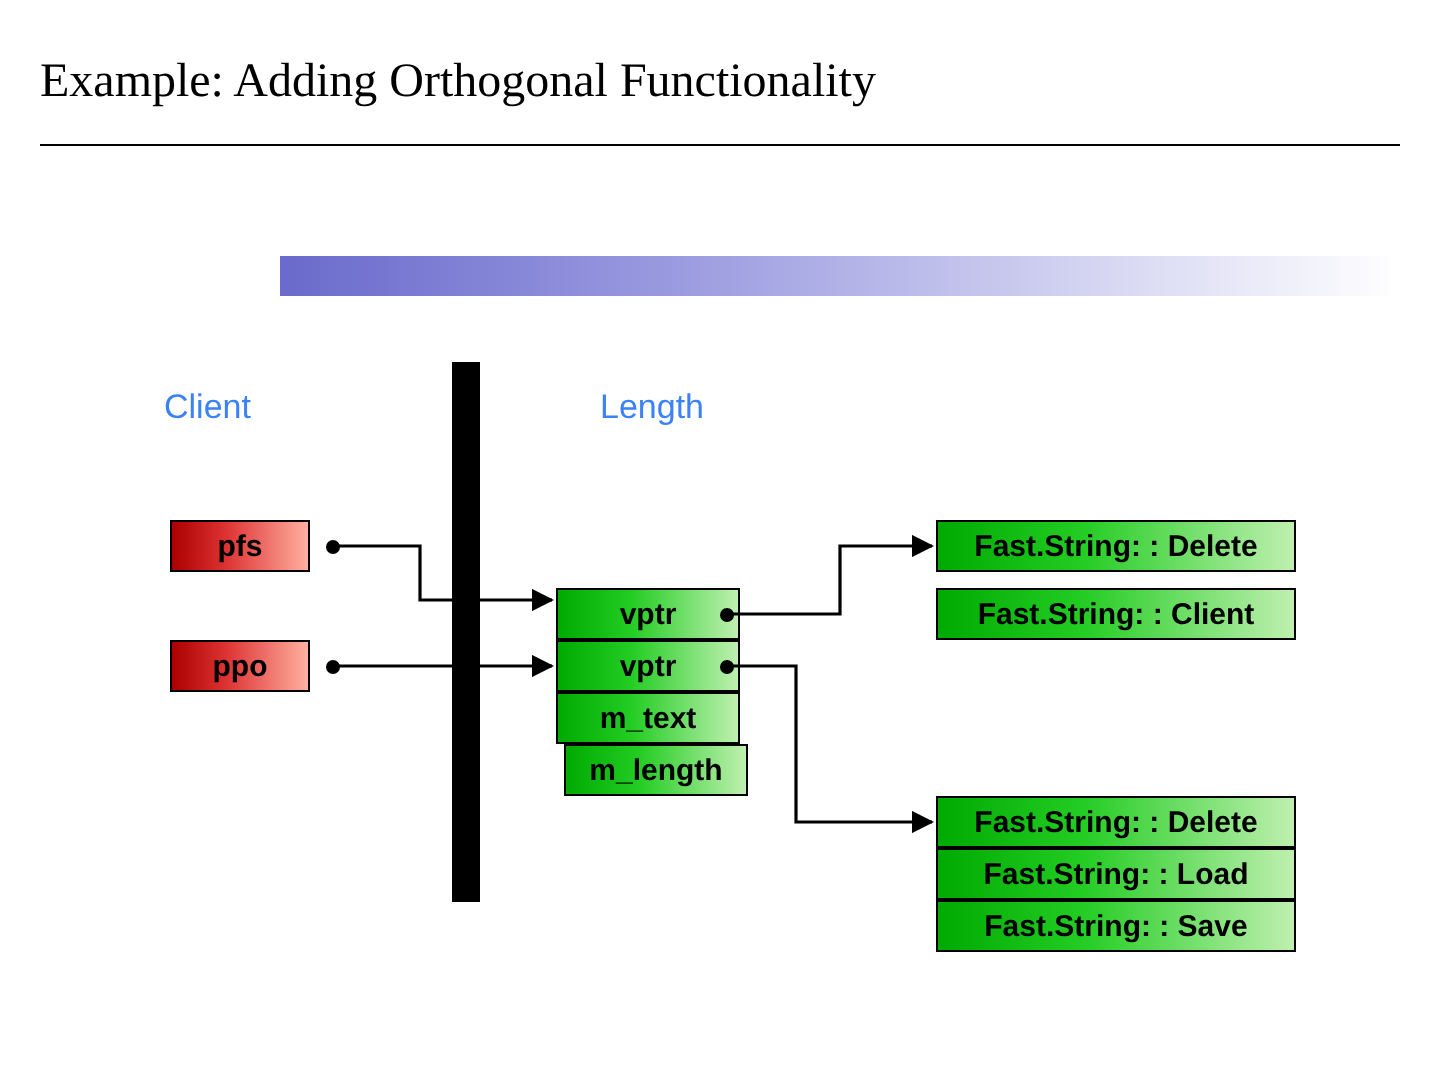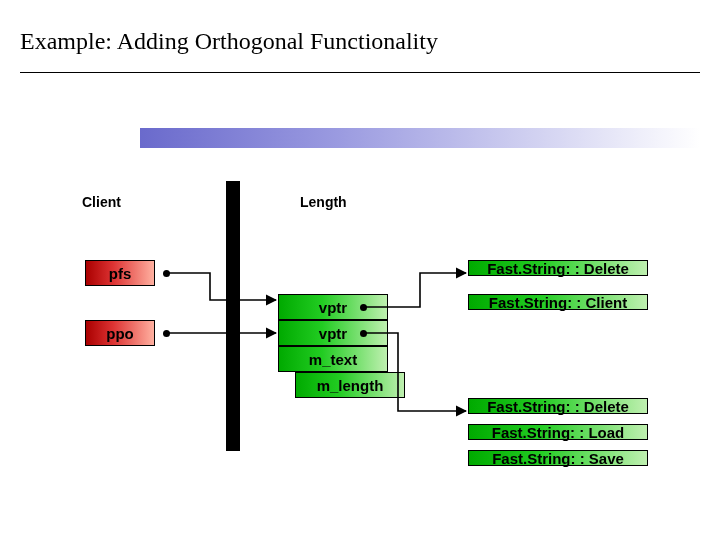--- a/index.html
+++ b/index.html
@@ -13,28 +13,28 @@
   
   .title-grad{position:absolute;left:0;top:32px;width:720px;height:34px;
     background:linear-gradient(to right,rgba(0,200,230,0.35),rgba(0,200,230,0) 70%);z-index:-1}
   .band-grad{position:absolute;left:140px;top:128px;width:560px;height:20px;
     background:linear-gradient(to right,#6a6acc 0%,#9a9ae0 35%,rgba(154,154,224,0) 100%)}
 
   
   .vbar{position:absolute;left:226px;top:181px;width:14px;height:270px;background:#000}
 
   
-  .h{position:absolute;font-family:Verdana,Geneva,sans-serif;font-weight:bold;font-size:14px;color:#000000}
+  .h{position:absolute;font-family:Verdana,Geneva,sans-serif;font-weight:normal;font-size:17px;color:#3b82f6}
 
   
   .box{position:absolute;font-family:Verdana,Geneva,sans-serif;font-weight:bold;font-size:15px;
     text-align:right;display:flex;align-items:center;justify-content:center;border:1px solid #000}
   .redbox{width:70px;height:26px;background:linear-gradient(to right,#a00 0%,#d33 40%,#ffb0a0 100%);color:#000}
-  .cell{width:110px;height:26px;background:linear-gradient(to right,#0a0 0%,#2c2 40%,#bff0b0 100%);color:#000}
-  .meth{width:180px;height:16px;background:linear-gradient(to right,#0a0 0%,#2c2 40%,#bff0b0 100%);color:#000}
+  .cell{width:92px;height:26px;background:linear-gradient(to right,#0a0 0%,#2c2 40%,#bff0b0 100%);color:#000}
+  .meth{width:180px;height:26px;background:linear-gradient(to right,#0a0 0%,#2c2 40%,#bff0b0 100%);color:#000}
 
   
   .dot{position:absolute;width:7px;height:7px;border-radius:50%;background:#000}
 
   
   .wires{position:absolute;left:0;top:0;width:720px;height:540px;pointer-events:none}
 </style>
 </head>
 <body>
 <div class="slide">
@@ -65,21 +65,21 @@
   <div class="dot" style="left:360px;top:304px"></div>
 
   <div class="box cell" style="left:278px;top:320px">
     <span>vptr</span>
   </div>
   <div class="dot" style="left:360px;top:330px"></div>
 
   <div class="box cell" style="left:278px;top:346px">
     <span>m_text</span>
   </div>
-  <div class="box cell" style="left:295px;top:372px">
+  <div class="box cell" style="left:282px;top:372px">
     <span>m_length</span>
   </div>
 
   <div class="box meth" style="left:468px;top:260px">
     <span>Fast.String: : Delete</span>
   </div>
   <div class="box meth" style="left:468px;top:294px">
     <span>Fast.String: : Client</span>
   </div>
 

